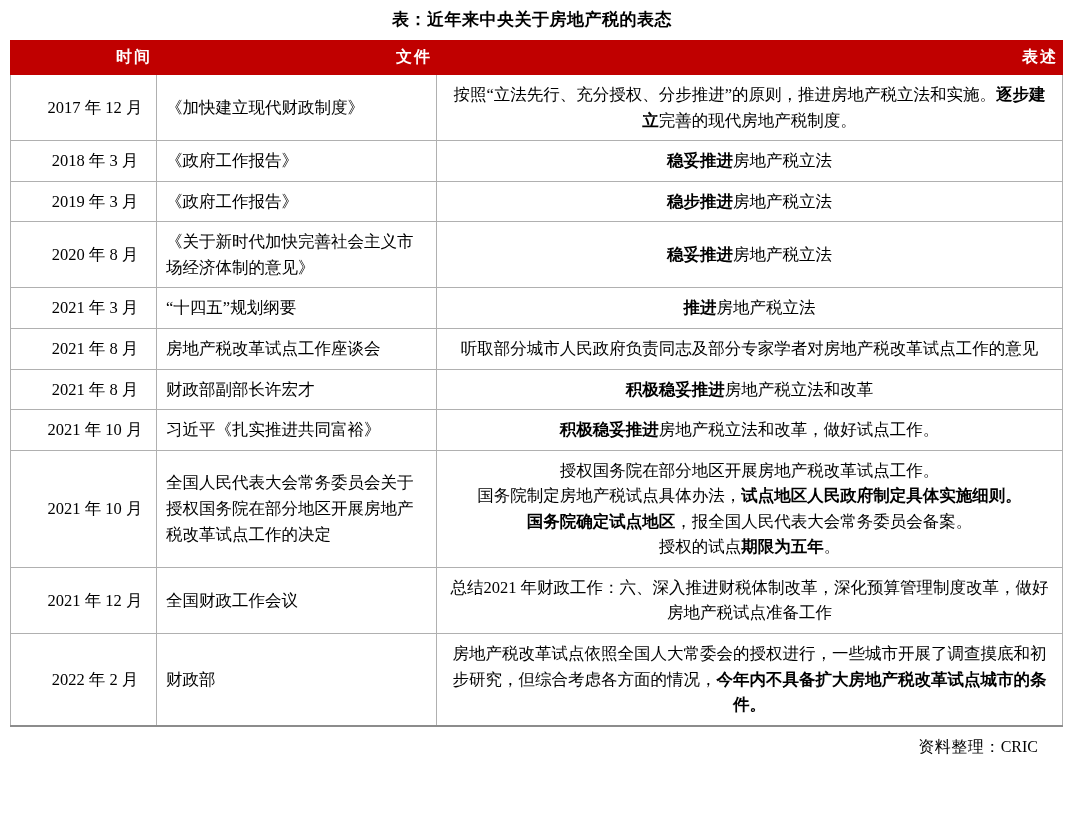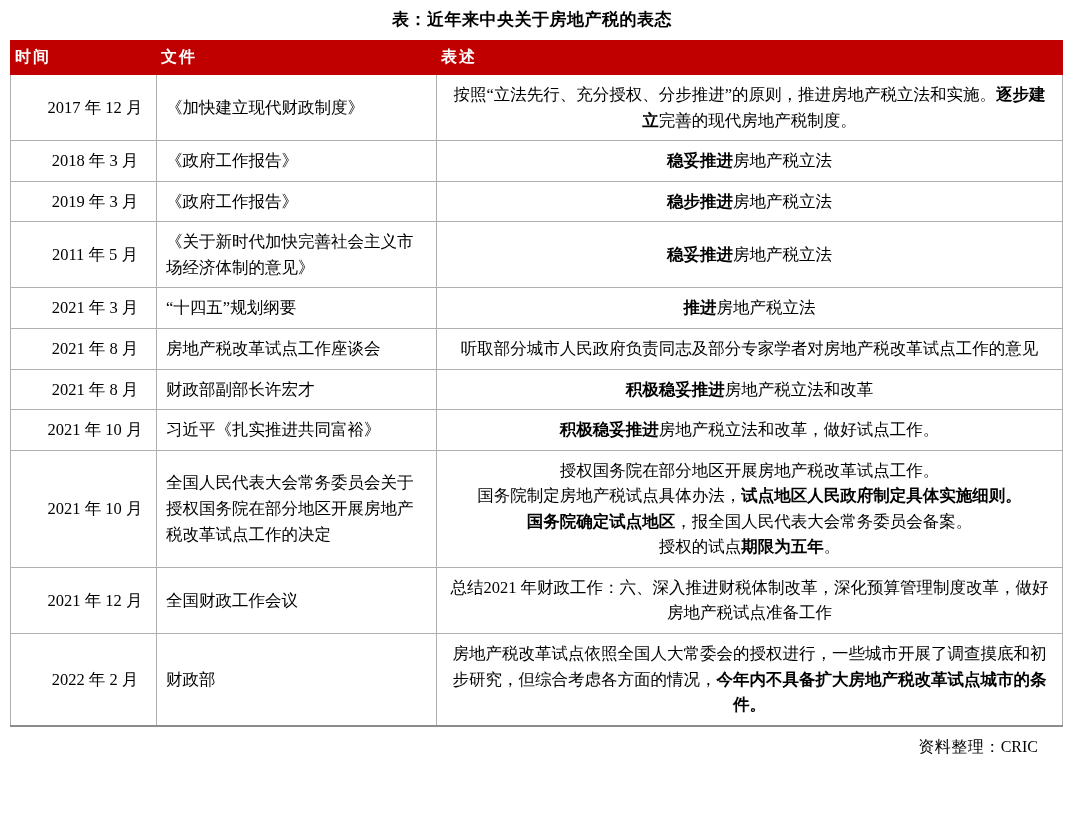--- a/index.html
+++ b/index.html
@@ -40,21 +40,21 @@
   table.statement-table col.c-stmt { width: 626px; }
 
   thead th {
     background: #c00000;
     color: #ffffff;
     font-family: "Liberation Sans", "DejaVu Sans", sans-serif;
     font-weight: bold;
     font-size: 16px;
     padding: 6px 4px;
     border: 1px solid #c00000;
-    text-align: left;
+    text-align: right;
     letter-spacing: 2px;
   }
   tbody td {
     border: 1px solid #b0b0b0;
     font-size: 16.5px;
     line-height: 1.55;
     padding: 7px 9px;
     vertical-align: middle;
   }
   tbody td.time {
@@ -115,21 +115,21 @@
           <td class="time">2018 年 3 月</td>
           <td class="doc">《政府工作报告》</td>
           <td class="stmt"><span class="b">稳妥推进</span><span>房地产税立法</span></td>
         </tr>
         <tr>
           <td class="time">2019 年 3 月</td>
           <td class="doc">《政府工作报告》</td>
           <td class="stmt"><span class="b">稳步推进</span><span>房地产税立法</span></td>
         </tr>
         <tr>
-          <td class="time">2011 年 5 月</td>
+          <td class="time">2020 年 8 月</td>
           <td class="doc">《关于新时代加快完善社会主义市场经济体制的意见》</td>
           <td class="stmt"><span class="b">稳妥推进</span><span>房地产税立法</span></td>
         </tr>
         <tr>
           <td class="time">2021 年 3 月</td>
           <td class="doc">“十四五”规划纲要</td>
           <td class="stmt"><span class="b">推进</span><span>房地产税立法</span></td>
         </tr>
         <tr>
           <td class="time">2021 年 8 月</td>

